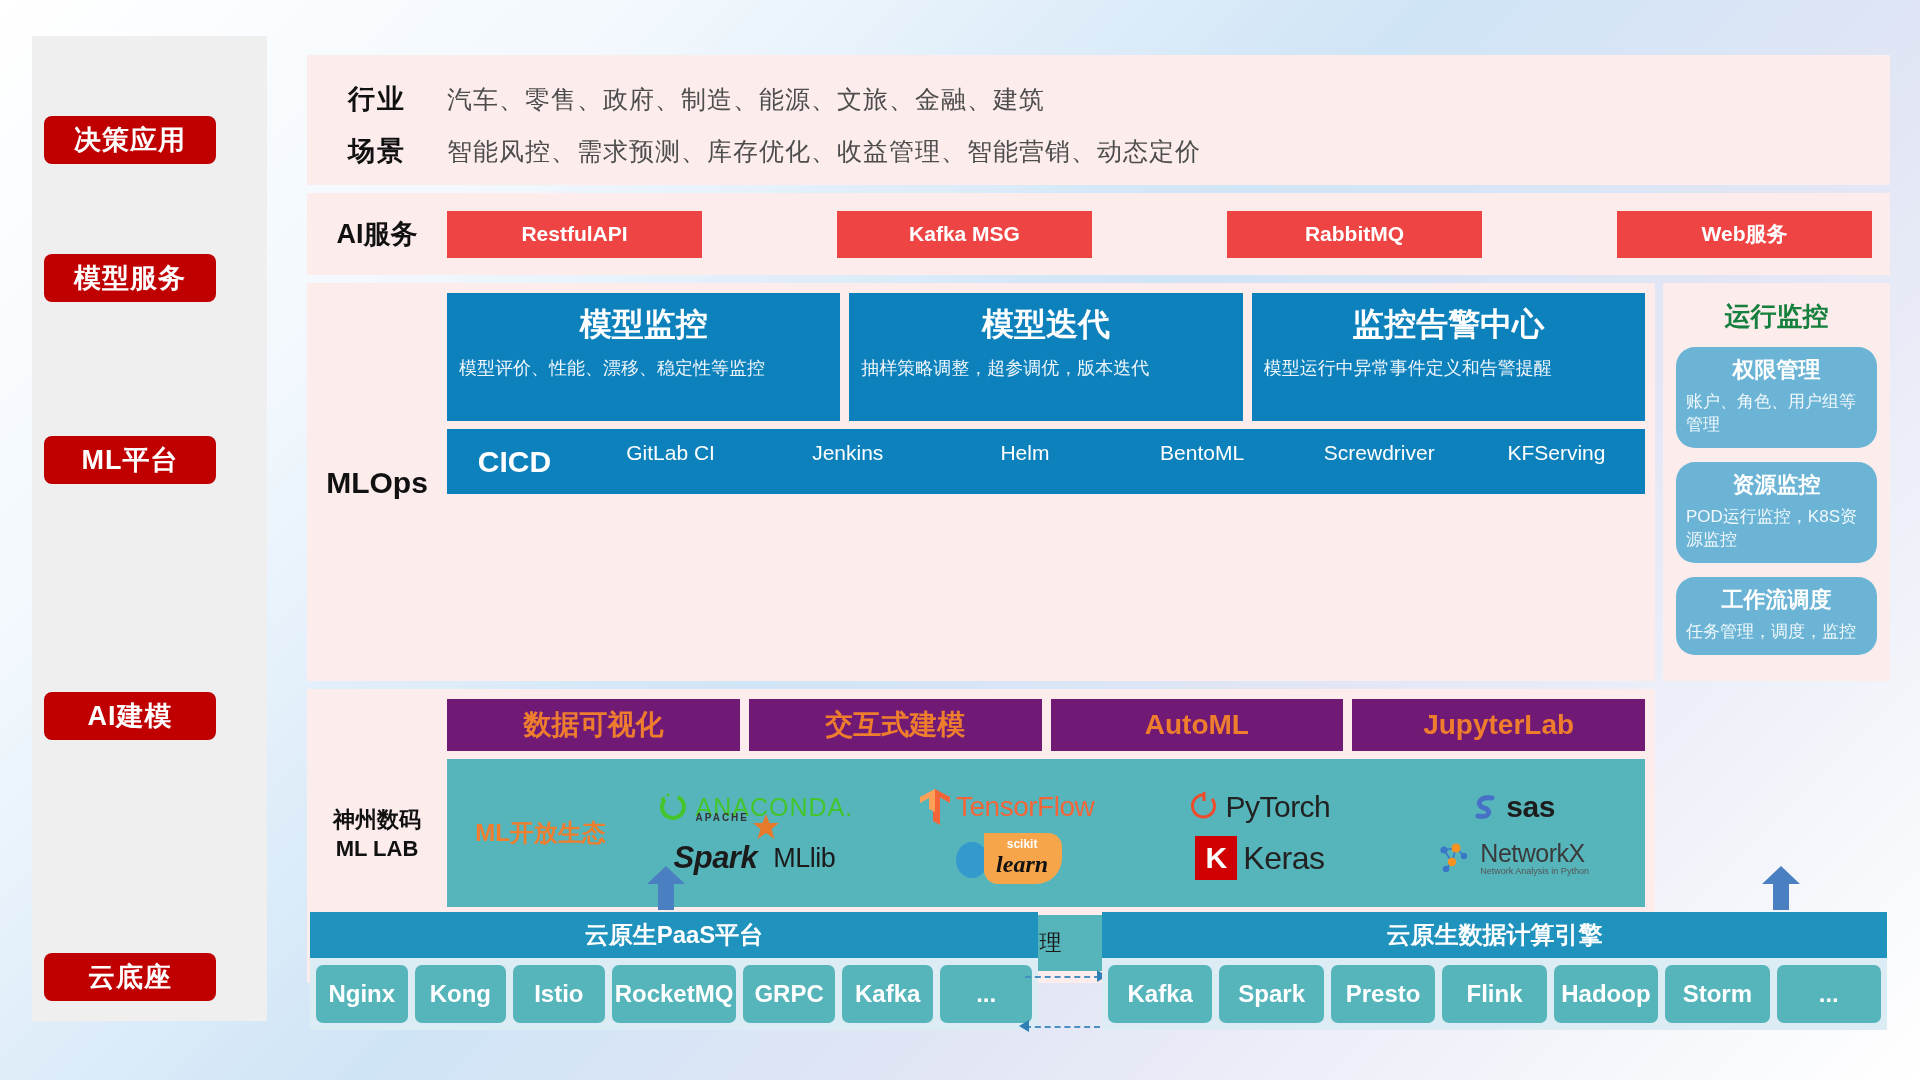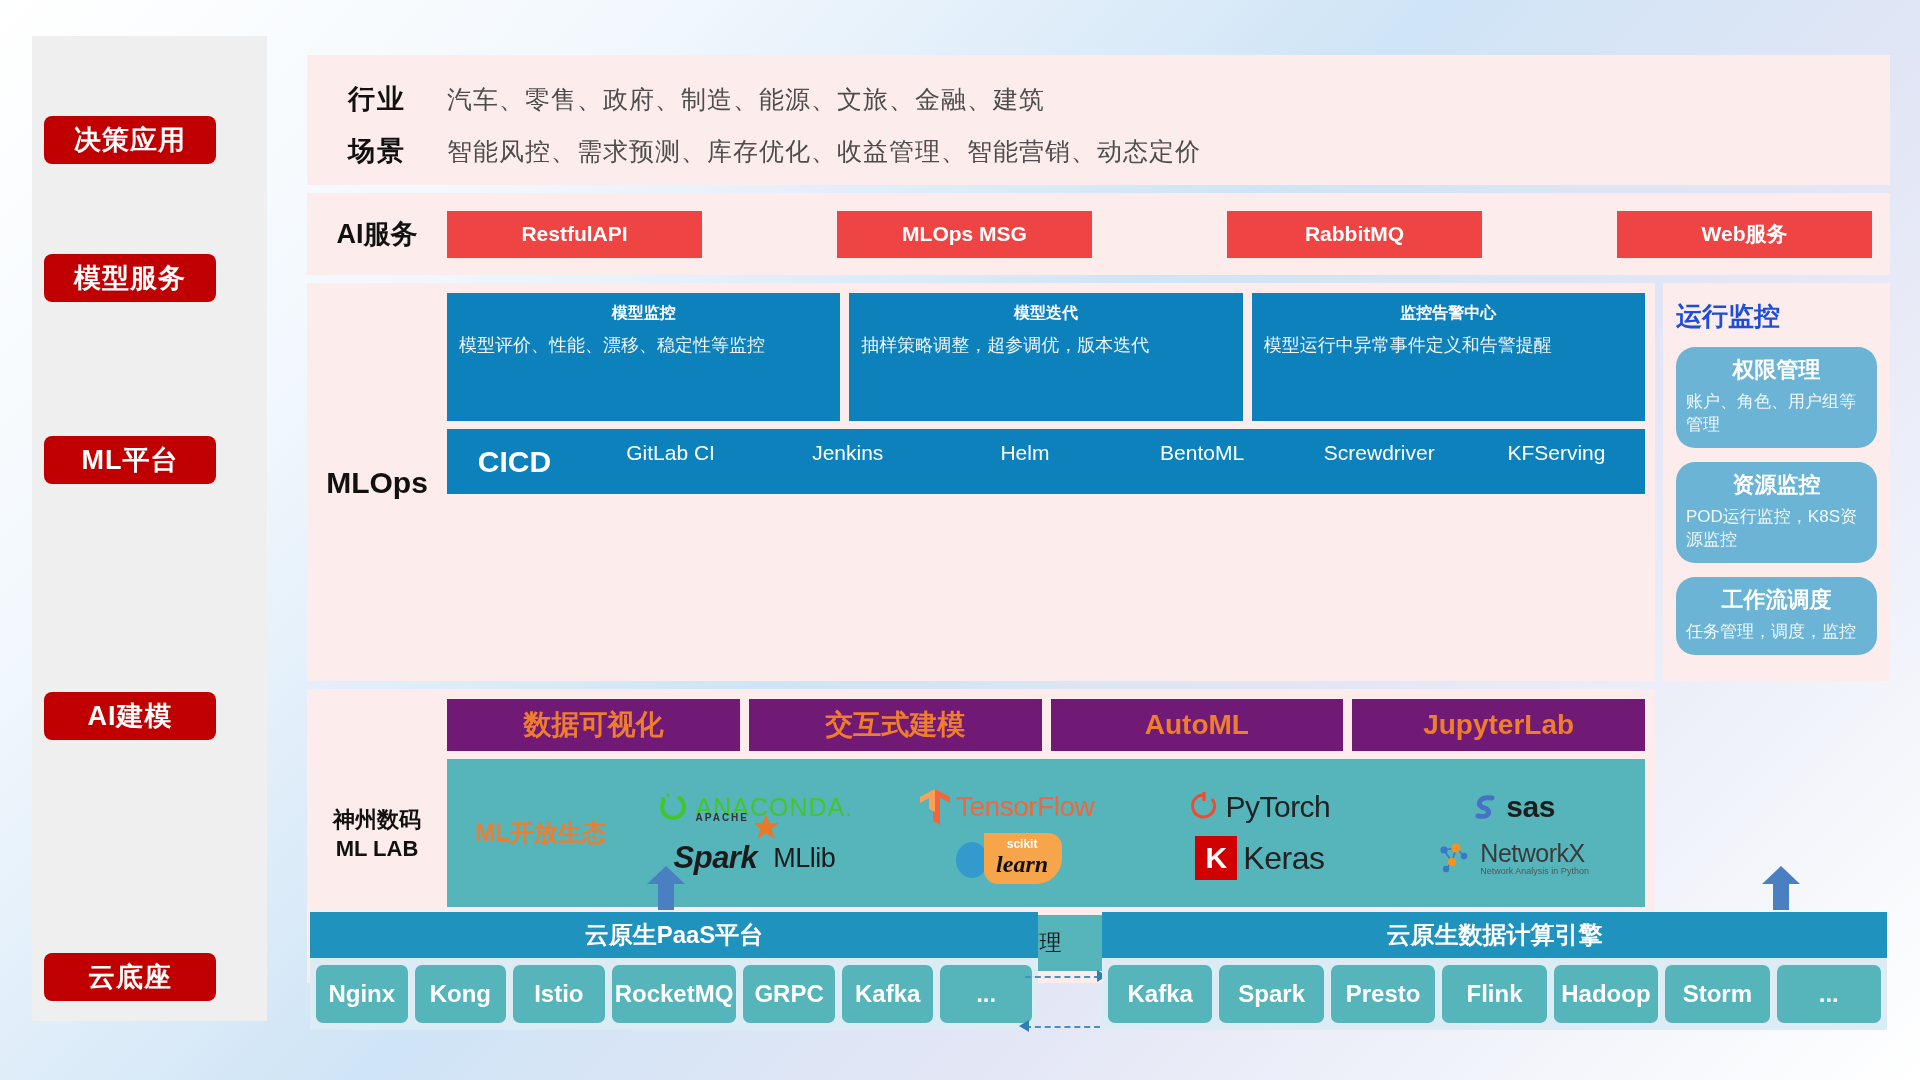--- a/index.html
+++ b/index.html
@@ -60,36 +60,36 @@
   #mlops-label{
     width:140px; min-width:140px;
     display:flex; align-items:center; justify-content:center;
     font-size:30px; font-weight:bold; color:#111;
   }
   #mlops-right{ flex:1; padding-right:10px; }
   #mlops-cards{ display:flex; gap:9px; }
   .mlops-card{
     flex:1; background:#0c81bc; color:#fff; padding:10px 12px 12px 12px; min-height:128px;
   }
-  .mlops-card-title{ font-size:16px; font-weight:bold; text-align:center; margin-bottom:9px; }
+  .mlops-card-title{ font-size:32px; font-weight:bold; text-align:center; margin-bottom:9px; }
   .mlops-card-desc{ font-size:18px; line-height:1.35; color:#eef6fb; }
   #cicd-row{
     margin-top:8px; background:#0c81bc; color:#fff; height:65px;
     display:flex; align-items:center; overflow:hidden;
   }
   #cicd-title{ font-size:30px; font-weight:bold; width:135px; text-align:center; }
   .cicd-item{
     flex:1; font-size:21px; text-align:center; line-height:1.25;
     padding:0 4px; height:43px; overflow:hidden;
   }
 
   #monitor-col{
     background:#fceceb; width:227px; padding:10px 13px 12px 13px;
   }
-  #monitor-title{ font-size:26px; font-weight:bold; color:#1d4ed8; margin:6px 0 13px; }
+  #monitor-title{ font-size:26px; font-weight:bold; color:#15803d; text-align:center; margin:6px 0 13px; }
   .monitor-card{ background:#6bb4d6; color:#fff; padding:8px 10px 11px; margin-bottom:14px;border-radius:19px; }
   .monitor-card-title{ font-size:22px; font-weight:bold; text-align:center; margin-bottom:6px; }
   .monitor-card-desc{ font-size:17px; line-height:1.35; color:#f0f8fc; }
 
   
   #band-4{ margin-top:8px; display:flex; gap:8px; }
   #model-band{ background:#fceceb; width:1348px; padding:10px 0 12px 0; display:flex; }
   #model-label{
     width:140px; min-width:140px; display:flex; align-items:center; justify-content:center;
     text-align:center; font-size:22px; font-weight:bold; color:#111; line-height:1.3;
@@ -168,21 +168,21 @@
     <div class="kv-row">
       <div class="kv-key">场景</div>
       <div class="kv-val">智能风控、需求预测、库存优化、收益管理、智能营销、动态定价</div>
     </div>
   </div>
 
   <div class="band" id="band-svc">
     <div id="svc-label">AI服务</div>
     <div id="svc-chips">
       <div class="svc-chip">RestfulAPI</div>
-      <div class="svc-chip">MLOps MSG</div>
+      <div class="svc-chip">Kafka MSG</div>
       <div class="svc-chip">RabbitMQ</div>
       <div class="svc-chip">Web服务</div>
     </div>
   </div>
 
   <div id="band-3">
     <div id="mlops-band">
       <div id="mlops-label">MLOps</div>
       <div id="mlops-right">
         <div id="mlops-cards">

